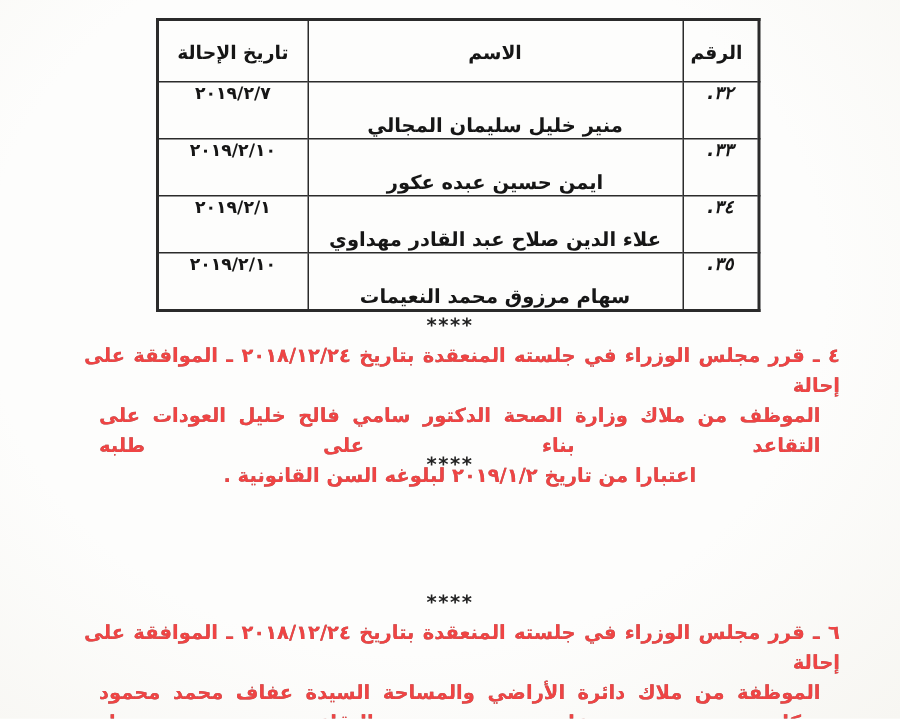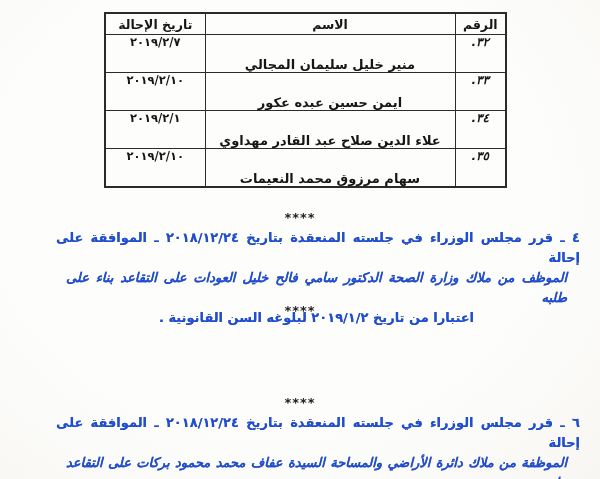--- a/index.html
+++ b/index.html
@@ -23,21 +23,21 @@
     table-layout:fixed;
   }
   table.reftable, table.reftable td, table.reftable th{
     border:1.6px solid #2b2b2b;
   }
   table.reftable{border-width:2px;}
   table.reftable th{
     height:20px;
     font-size:12.5px;font-weight:bold;
     text-align:center;vertical-align:middle;
-    padding:0;
+    padding:10px;
   }
   table.reftable td{height:37px;padding:0;font-weight:bold;}
   td.cell-num{
     vertical-align:top;text-align:center;
     font-size:12px;padding:2px 2px 0 4px;font-style:italic;
   }
   td.cell-name{
     vertical-align:bottom;text-align:center;
     font-size:13px;padding:0 4px 5px 4px;
   }
@@ -51,33 +51,33 @@
   
   .stars{
     position:absolute;left:0;right:0;
     text-align:center;
     font-size:13px;font-weight:bold;
     letter-spacing:1px;color:#222;
   }
 
   
   .decision{
-    position:absolute;right:20px;left:56px;
+    position:absolute;right:40px;left:56px;
     direction:rtl;
     font-size:13px;font-weight:bold;
     line-height:20px;
-    color:#1d4ed8;
+    color:#ef4444;
     text-shadow:0 0 0.35px rgba(20,20,20,0.55);
   }
   .pline{
     text-align:justify;
     text-align-last:justify;
     text-justify:inter-word;
   }
-  .pline.cont{margin-right:13px;margin-left:10px;font-style:italic;}
+  .pline.cont{margin-right:13px;margin-left:10px;}
   .pline.last{
     margin-right:13px;margin-left:10px;
     text-align:left;text-align-last:center;
   }
 </style>
 </head>
 <body>
 
 <div class="page">
 

